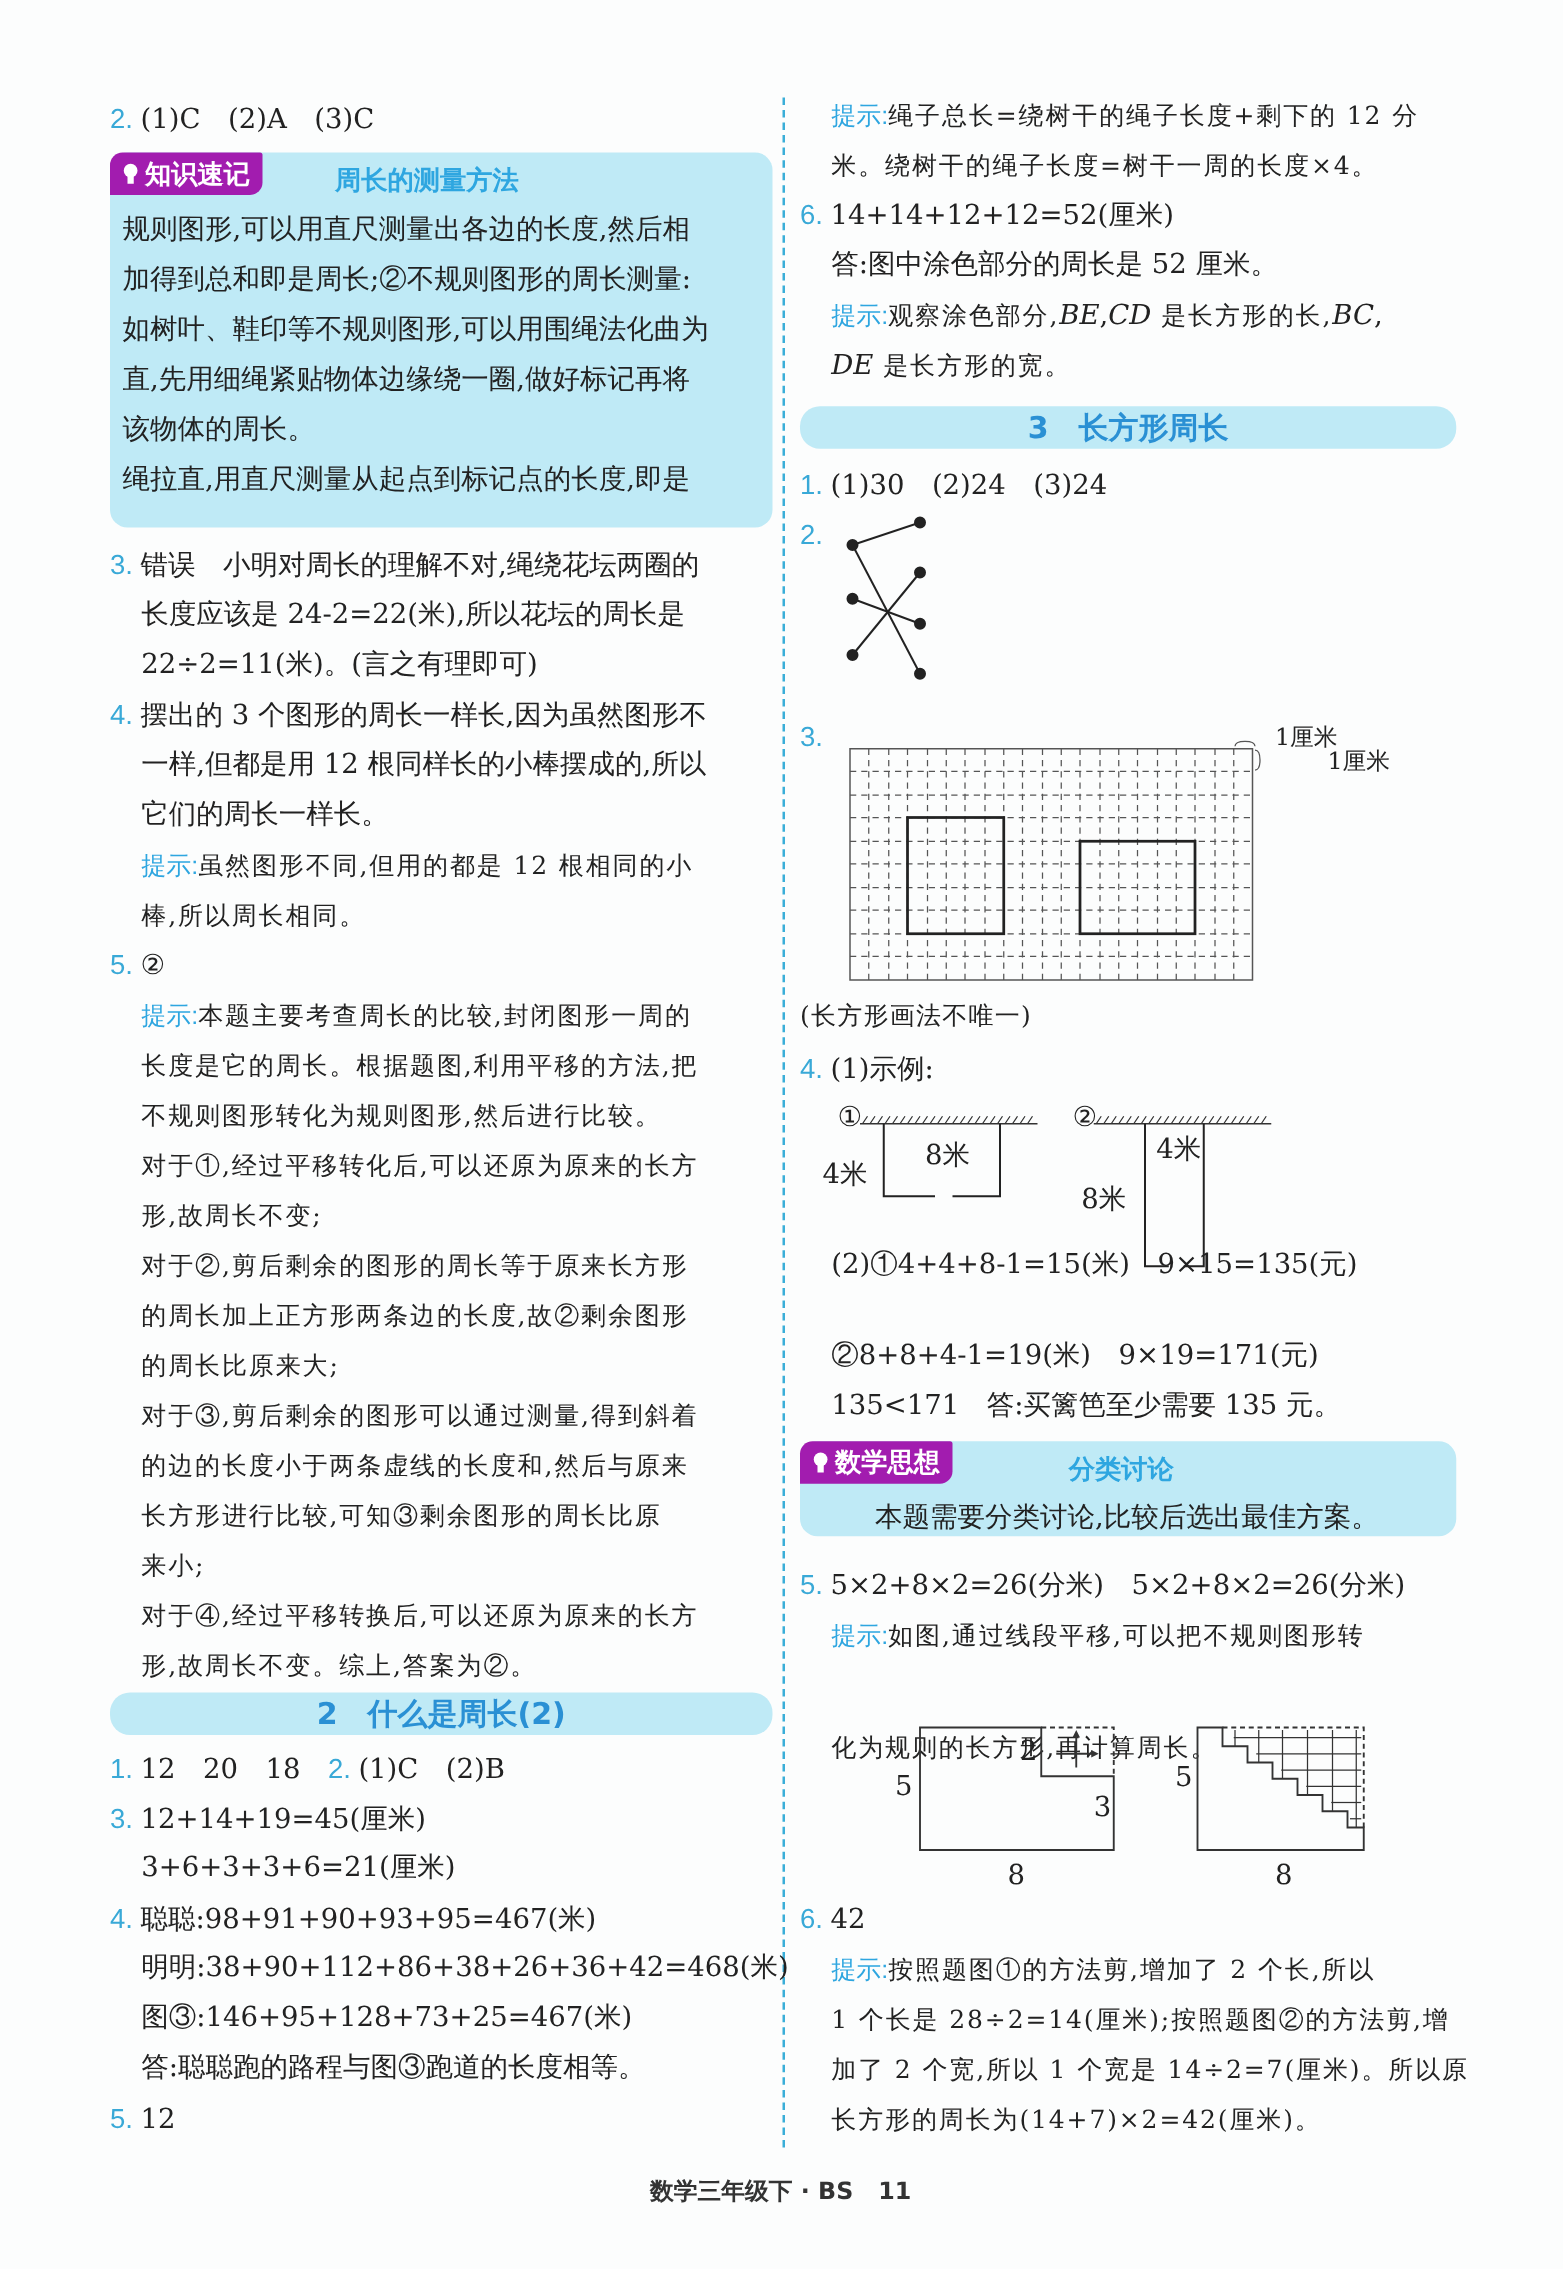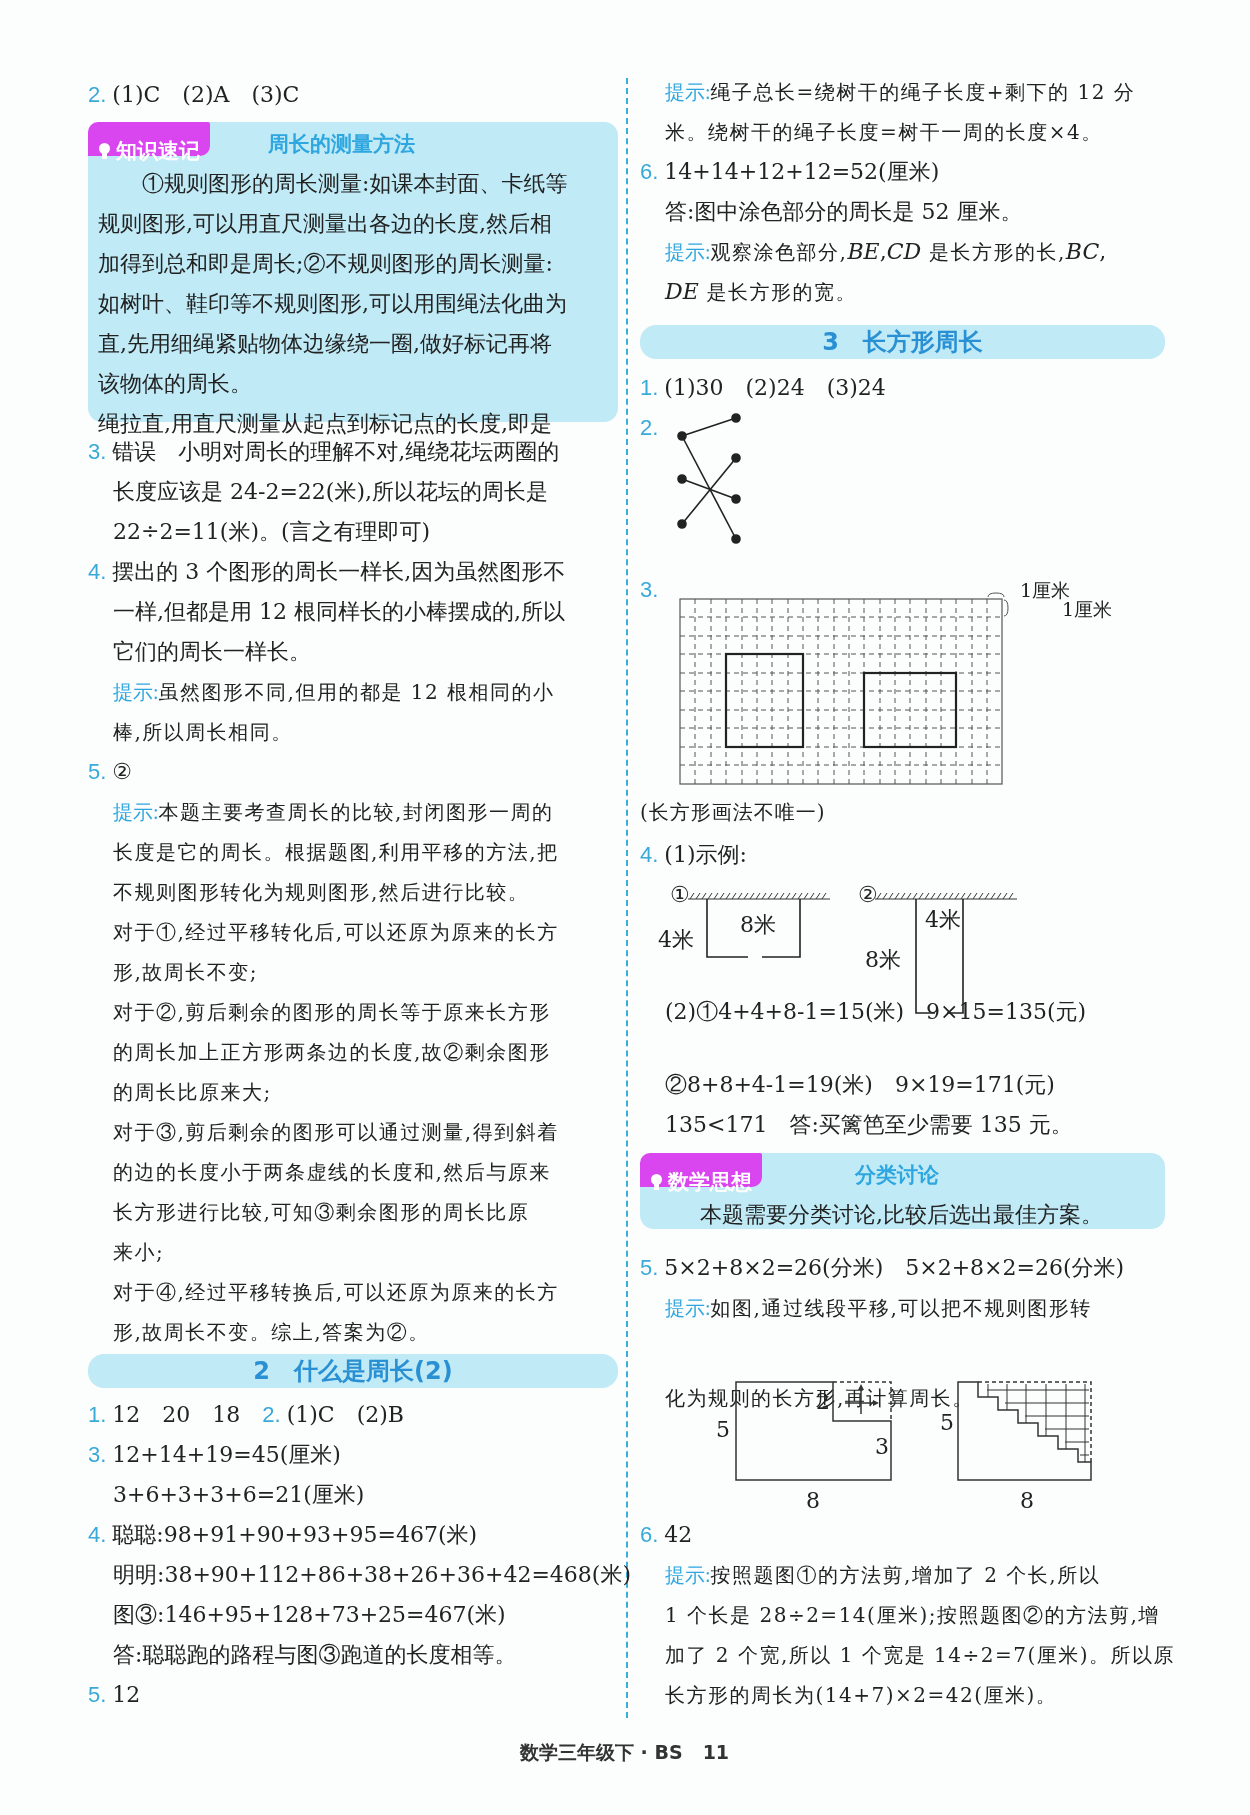--- a/index.html
+++ b/index.html
@@ -5,24 +5,24 @@
   * { box-sizing: border-box; margin: 0; padding: 0; }
   html, body { width: 1250px; height: 1815px; background: #fcfdfd; overflow: hidden; }
   body { position: relative; font-family: "DejaVu Serif", "Liberation Serif", serif; color: #222; font-size: 22px; }
   .col { position: absolute; top: 0; }
   .col-left { left: 88px; width: 530px; }
   .col-right { left: 640px; width: 530px; }
   .divider { position: absolute; left: 626px; top: 78px; height: 1640px; border-left: 2px dashed #3aaed8; }
   .line { position: absolute; left: 0; white-space: nowrap; line-height: 30px; height: 30px; }
   .indent { left: 25px; }
   .num { color: #39a9d7; font-family: "Liberation Sans", sans-serif; margin-right: 6px; }
-  .tip { color: #2ea6e0; font-family: Liberation Serif, serif; font-size: 20px; }
+  .tip { color: #2ea6e0; font-family: Liberation Sans, sans-serif; font-size: 20px; }
   .tipbody { font-size: 20px; letter-spacing: 1.5px; }
   .box { position: absolute; background: #bfeaf6; border-radius: 14px; }
-  .badge { position: absolute; left: 0; top: 0; background: #d946ef; color: #fff; border-radius: 10px 2px 10px 0; font-family: "DejaVu Sans", sans-serif; font-weight: bold; font-size: 21px; height: 34px; line-height: 34px; padding: 12px 10px 0 8px; }
+  .badge { position: absolute; left: 0; top: 0; background: #a21caf; color: #fff; border-radius: 10px 2px 10px 0; font-family: "DejaVu Sans", sans-serif; font-weight: bold; font-size: 21px; height: 34px; line-height: 34px; padding: 0 10px 0 8px; }
   .badge .bulb { display: inline-block; width: 16px; height: 20px; position: relative; margin-right: 4px; vertical-align: -3px; }
   .badge .bulb::before { content: ""; position: absolute; left: 3px; top: 2px; width: 11px; height: 11px; border-radius: 50%; background: #fff; }
   .badge .bulb::after { content: ""; position: absolute; left: 6px; top: 12px; width: 5px; height: 6px; background: #fff; }
   .box-title { position: absolute; color: #2ea6e0; font-family: "DejaVu Sans", sans-serif; font-size: 21px; font-weight: bold; }
   .box-text { position: absolute; left: 10px; right: 10px; line-height: 40px; font-size: 22px; }
   .sect { position: absolute; height: 34px; background: #bfeaf6; border-radius: 16px; text-align: center; line-height: 34px; color: #2a90d4; font-family: "DejaVu Sans", sans-serif; font-weight: bold; font-size: 24px; }
   .footer { position: absolute; top: 1740px; left: 520px; font-family: "DejaVu Sans", sans-serif; font-size: 19px; color: #333; font-weight: bold; }
   .footer span { margin-right: 20px; }
   svg { position: absolute; overflow: visible; }
   .it { font-style: italic; }
@@ -32,21 +32,20 @@
 
 <div class="divider"></div>
 
 <div class="col col-left">
   <div class="line" style="top:80px"><span class="num">2.</span><span>(1)C　(2)A　(3)C</span></div>
 
   <div class="box" style="left:0;top:122px;width:530px;height:300px">
     <div class="badge"><span class="bulb"></span><span>知识速记</span></div>
     <div class="box-title" style="left:180px;top:8px">周长的测量方法</div>
     <div class="box-text" style="top:42px">
-      <div>　　①规则图形的周长测量:如课本封面、卡纸等</div>
       <div>规则图形,可以用直尺测量出各边的长度,然后相</div>
       <div>加得到总和即是周长;②不规则图形的周长测量:</div>
       <div>如树叶、鞋印等不规则图形,可以用围绳法化曲为</div>
       <div>直,先用细绳紧贴物体边缘绕一圈,做好标记再将</div>
       <div>该物体的周长。</div>
       <div>绳拉直,用直尺测量从起点到标记点的长度,即是</div>
     </div>
   </div>
 
   <div>

